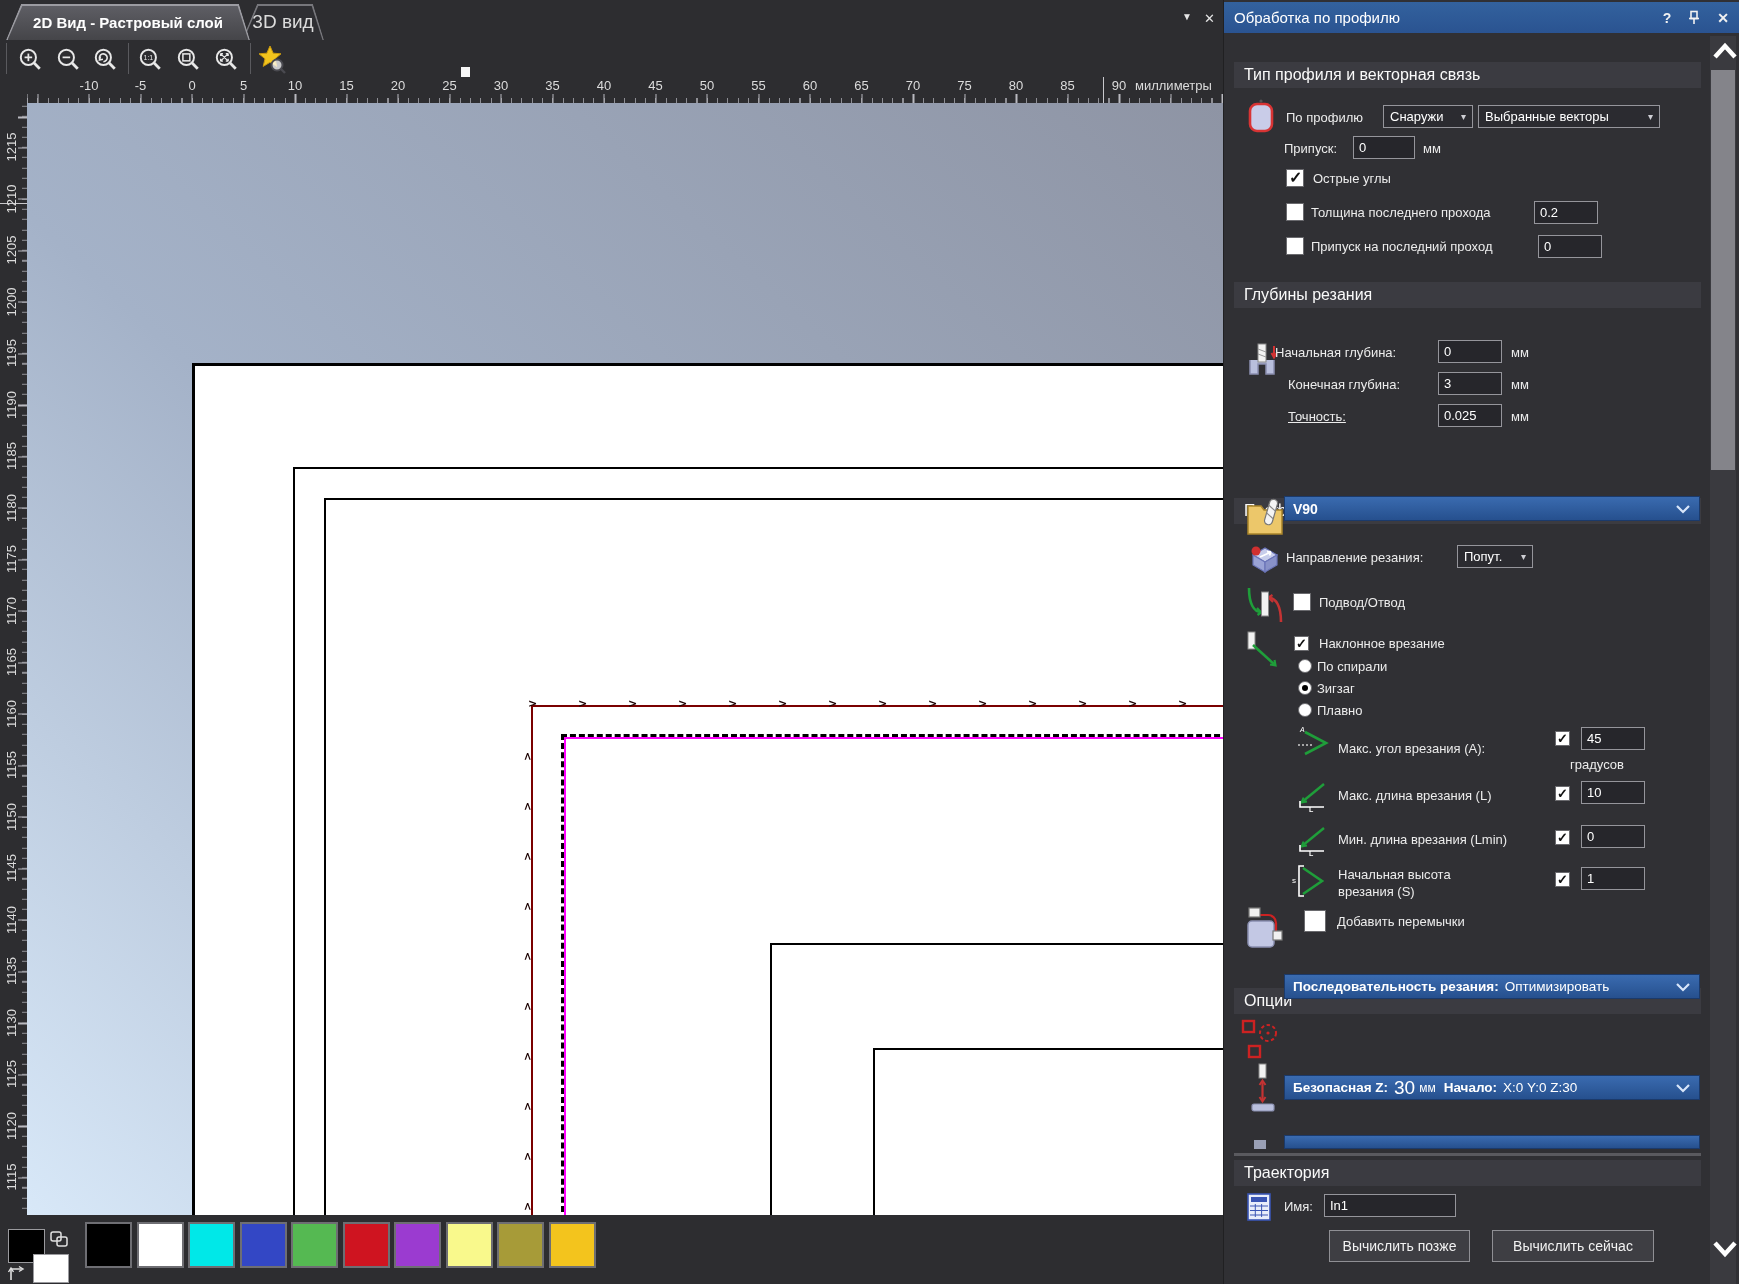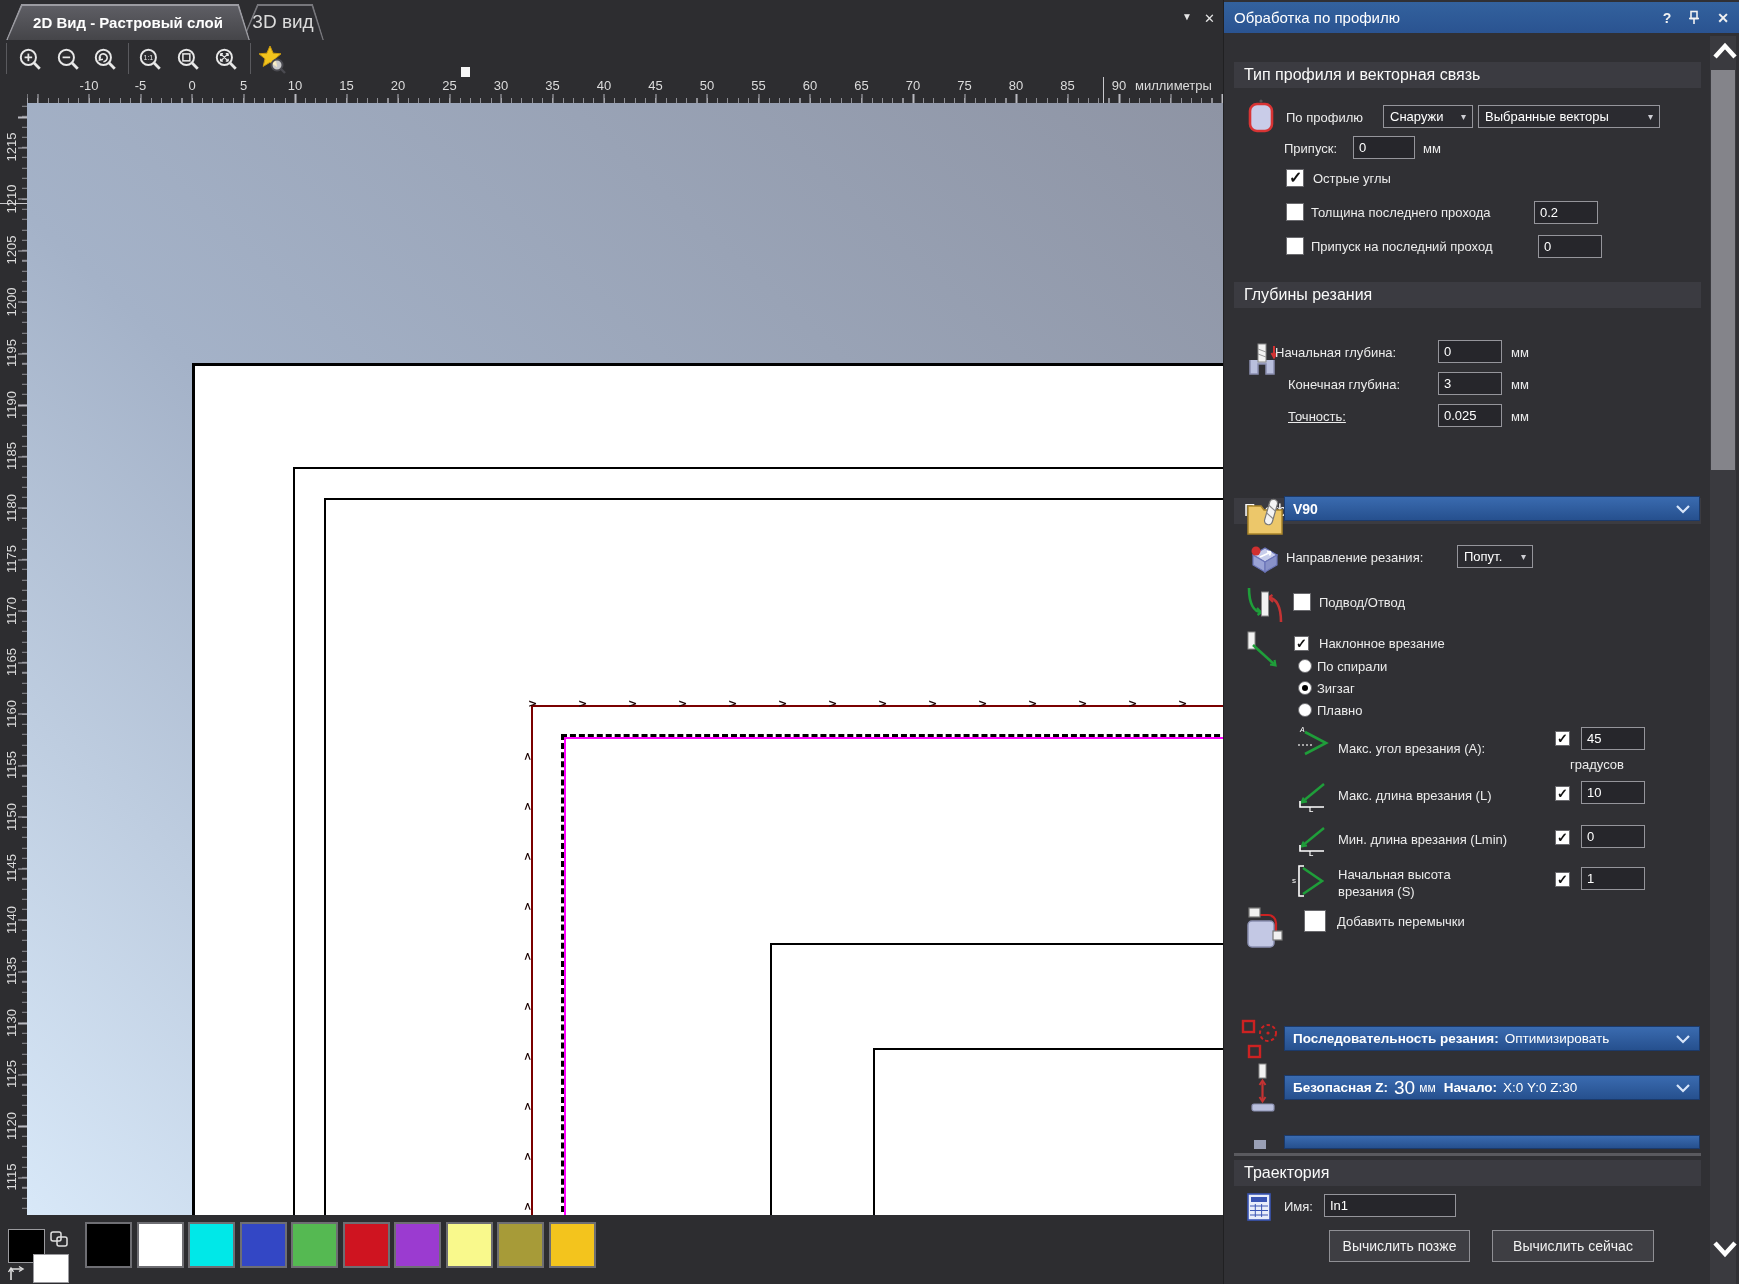--- a/index.html
+++ b/index.html
@@ -451,28 +451,29 @@
 
     <svg class="icon" style="left:16px;top:903px;" width="44" height="48" viewBox="0 0 44 48">
       <rect x="8" y="18" width="26" height="26" rx="4" fill="#c3c8e4" stroke="#8a8fb0" stroke-width="1.5"></rect>
       <path d="M14,12 h14 a8,8 0 0 1 8,8 v10" fill="none" stroke="#cc2222" stroke-width="2.2"></path>
       <rect x="9" y="5" width="11" height="9" fill="#f0f0f0" stroke="#777" stroke-width="1.2"></rect>
       <rect x="33" y="28" width="9" height="9" fill="#f0f0f0" stroke="#777" stroke-width="1.2"></rect>
     </svg>
     <div class="cb" style="left:80px;top:910px;width:22px;height:22px;"></div>
     <span class="lbl" style="left:113px;top:914px;">Добавить перемычки</span>
 
+    <div class="sec" style="top:988px;">Опции</div>
 
     <svg class="icon" style="left:16px;top:1018px;" width="42" height="42" viewBox="0 0 42 42">
       <rect x="3" y="3" width="11" height="11" fill="none" stroke="#cc2222" stroke-width="2.4"></rect>
       <rect x="9" y="28" width="11" height="11" fill="none" stroke="#cc2222" stroke-width="2.4"></rect>
       <circle cx="28" cy="15" r="8" fill="none" stroke="#cc2222" stroke-width="2" stroke-dasharray="3.5,2.5"></circle>
       <circle cx="28" cy="15" r="1.6" fill="#cc2222"></circle>
     </svg>
-    <div class="bluebar" style="top:1026px;">
+    <div class="bluebar" style="top:974px;">
       <b>Последовательность резания:</b>
       <span style="margin-left:6px;">Оптимизировать</span>
       <svg width="16" height="10" viewBox="0 0 16 10">
           <polyline points="2,2 8,8 14,2" fill="none" stroke="#d8e6fa" stroke-width="2.2"></polyline>
         </svg>
     </div>
 
     <svg class="icon" style="left:26px;top:1062px;" width="26" height="52" viewBox="0 0 26 52">
       <rect x="9" y="2" width="7" height="14" fill="#f2f2f2" stroke="#888" stroke-width="1"></rect>
       <line x1="12.5" y1="19" x2="12.5" y2="39" stroke="#c43333" stroke-width="2.2"></line>

